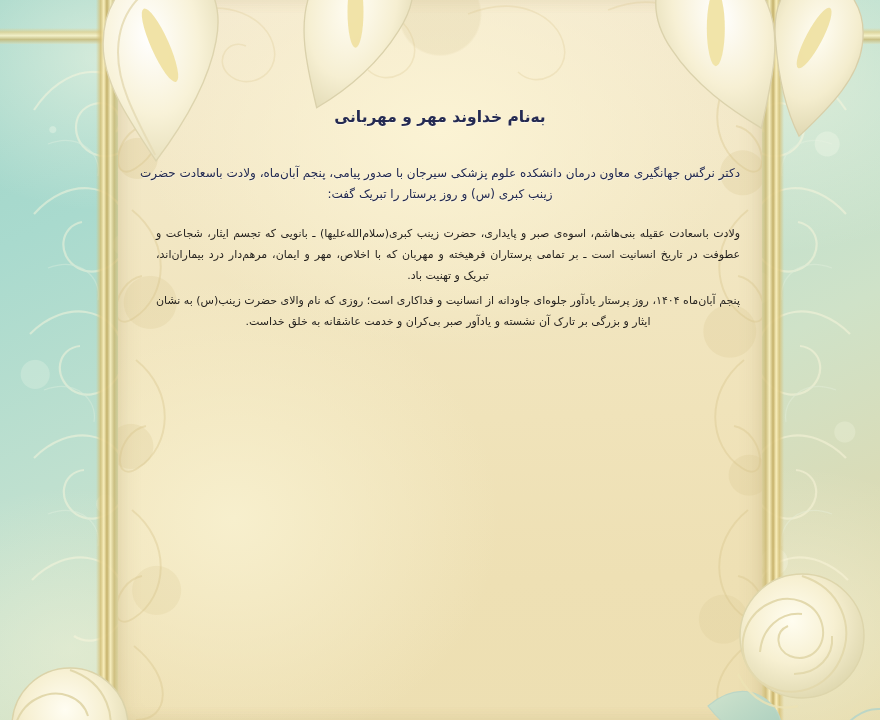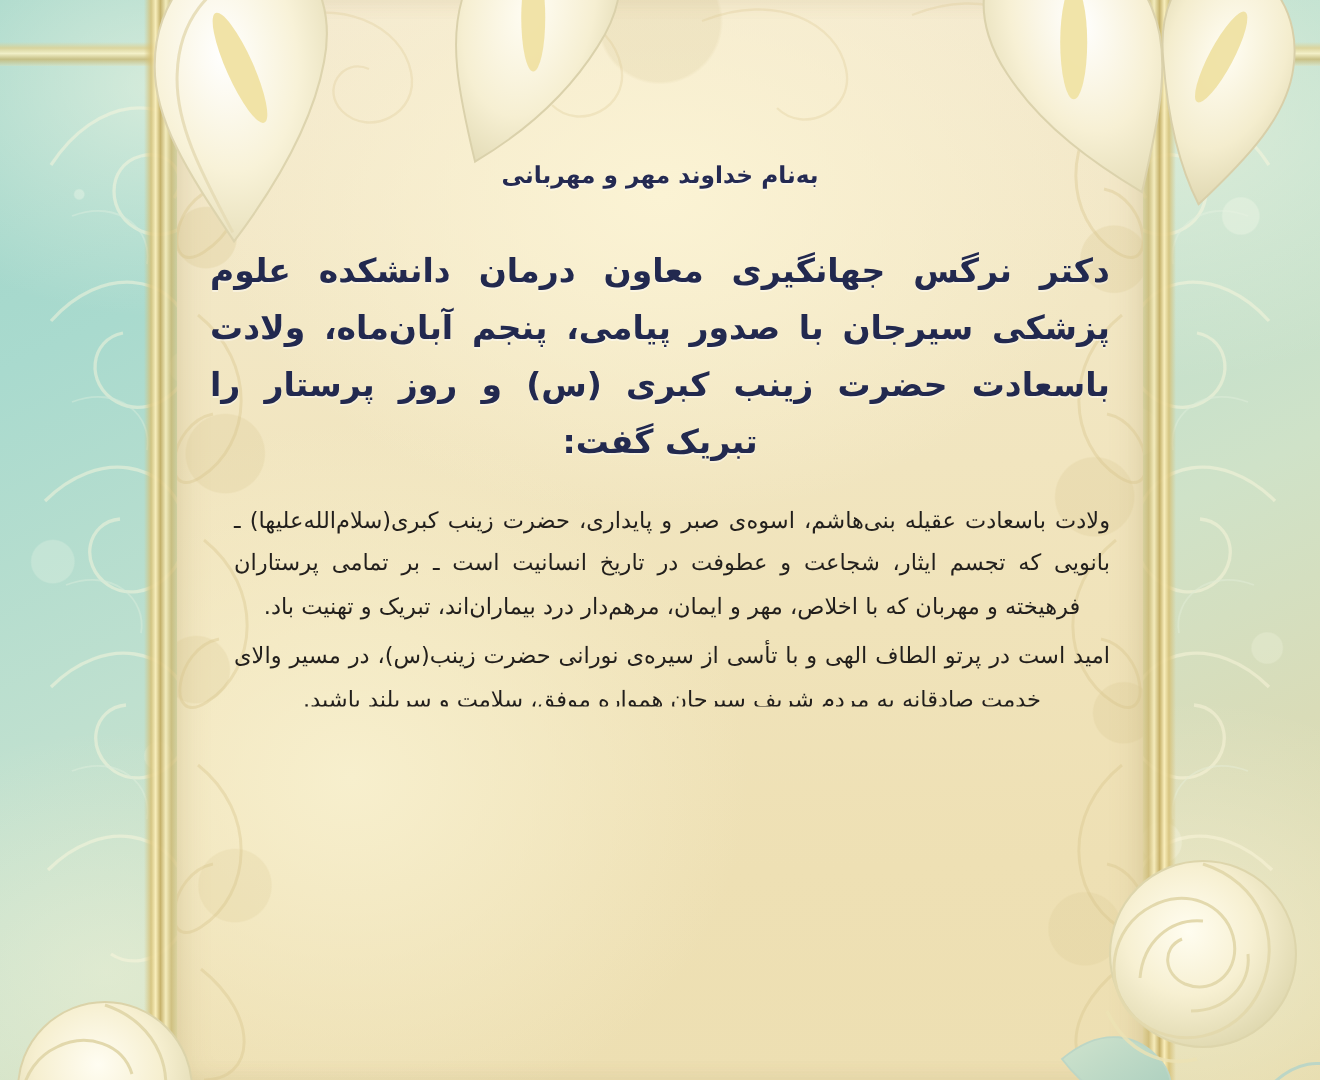--- a/index.html
+++ b/index.html
@@ -173,38 +173,38 @@
     font-weight: bold;
     line-height: 1.5;
     color: #242a52;
     letter-spacing: -0.2px;
     text-shadow: 0 1px 0 rgba(255,255,255,0.45);
   }
 
   .headline {
     margin: 0;
     padding-top: 34px;
-    font-size: 22px;
-    font-weight: bold;
+    font-size: 12px;
+    font-weight: normal;
     line-height: 1.72;
     color: #22294f;
     text-align: justify;
     text-align-last: center;
     letter-spacing: -0.15px;
     text-shadow: 0 1px 0 rgba(255,255,255,0.4);
   }
 
   .body-block {
     margin: 0;
     padding-top: 18px;
   }
 
   .para {
     margin: 0 0 2px 16px;
-    font-size: 15px;
+    font-size: 11px;
     line-height: 1.92;
     color: #221f1c;
     text-align: justify;
     text-align-last: center;
     letter-spacing: -0.1px;
   }
   .para + .para { margin-top: 4px; }
 
   
   .para-clipped {
@@ -383,17 +383,17 @@
   </div>
 
   <div class="content">
 
     <p class="bismillah">به‌نام خداوند مهر و مهربانی</p>
 
     <h1 class="headline">دکتر نرگس جهانگیری معاون درمان دانشکده علوم پزشکی سیرجان با صدور پیامی، پنجم آبان‌ماه، ولادت باسعادت حضرت زینب کبری (س) و روز پرستار را تبریک گفت:</h1>
 
     <div class="body-block">
       <p class="para">ولادت باسعادت عقیله بنی‌هاشم، اسوه‌ی صبر و پایداری، حضرت زینب کبری(سلام‌الله‌علیها) ـ بانویی که تجسم ایثار، شجاعت و عطوفت در تاریخ انسانیت است ـ بر تمامی پرستاران فرهیخته و مهربان که با اخلاص، مهر و ایمان، مرهم‌دار درد بیماران‌اند، تبریک و تهنیت باد.</p>
-      <p class="para para-clipped">امید است در پرتو الطاف الهی و با تأسی از سیره‌ی نورانی حضرت زینب(س)، در مسیر والای خدمت صادقانه به مردم شریف سیرجان همواره موفق، سلامت و سربلند باشید.</p>
+      <p class="para">پنجم آبان‌ماه ۱۴۰۴، روز پرستار یادآور جلوه‌ای جاودانه از انسانیت و فداکاری است؛ روزی که نام والای حضرت زینب(س) به نشان ایثار و بزرگی بر تارک آن نشسته و یادآور صبر بی‌کران و خدمت عاشقانه به خلق خداست.</p>
     </div>
 
   </div>
 </div>
 
 </body></html>

